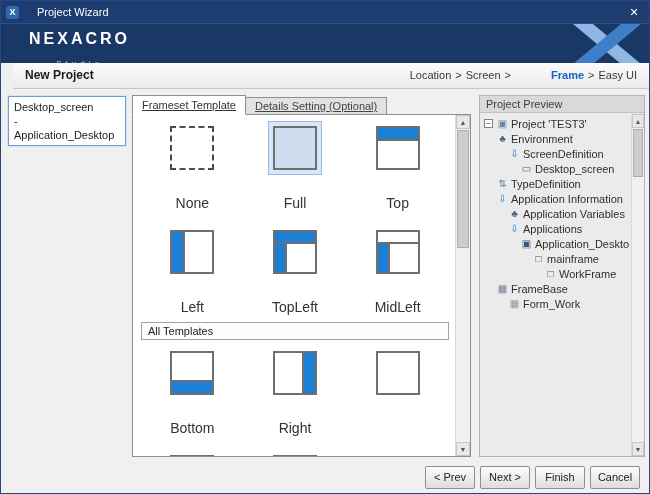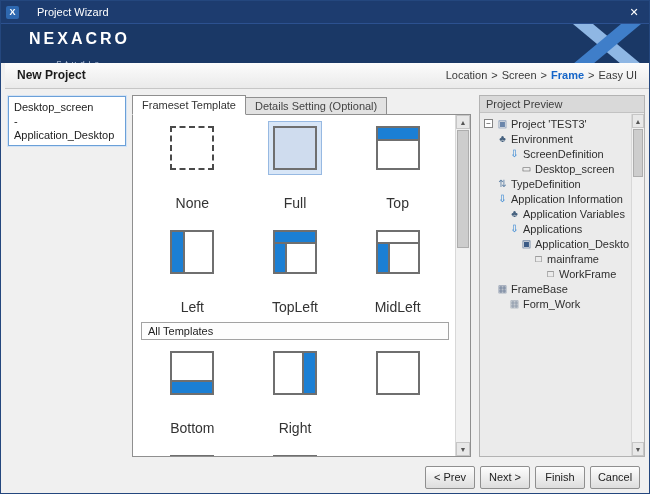--- a/index.html
+++ b/index.html
@@ -13,34 +13,34 @@
   .close-btn { margin-left:auto; color:#fff; font-size:11px; width:20px; text-align:center; cursor:default; }
 
   
   .brand-band { position:absolute; top:22px; left:0; right:0; height:40px; background:#1a3866; border-top:1px solid #2c5190; overflow:hidden; }
   .logo { position:absolute; left:28px; top:6px; }
   .logo-main { color:#ffffff; font-size:16px; font-weight:bold; letter-spacing:3px; }
   .logo-sub { color:#c7d4e8; font-size:8px; letter-spacing:4px; margin-top:11px; text-align:center; }
   .big-x { position:absolute; right:2px; top:0; }
 
   
-  .step-bar { position:absolute; top:62px; left:4px; right:0; height:26px; background:linear-gradient(#fcfcfc,#eaeaea); border-bottom:1px solid #c6c6c6; }
+  .step-bar { position:absolute; top:62px; left:12px; right:0; height:26px; background:linear-gradient(#fcfcfc,#eaeaea); border-bottom:1px solid #c6c6c6; }
   .step-title { position:absolute; left:12px; top:0; line-height:25px; font-size:12px; font-weight:bold; color:#1c1c1c; }
   .breadcrumb { position:absolute; right:12px; top:0; line-height:25px; font-size:11px; color:#3a3a3a; }
   .crumb-sep { margin:0 4px; color:#3a3a3a; }
-  .crumb.active { color:#1565c8; font-weight:bold; }
+  .crumb.active { color:#1565c8; font-weight:bold;margin-left:36px; }
 
   
   .screen-list { position:absolute; left:7px; top:95px; width:118px; bottom:40px; }
   .screen-item { background:#fff; border:1px solid #6ba0d8; box-shadow:0 0 0 1px #d3e3f5; padding:3px 5px; font-size:11px; color:#222; line-height:14px; }
 
   
   .center-panel { position:absolute; left:131px; top:94px; width:339px; height:362px; }
   .tab-bar { position:absolute; top:0; left:0; right:0; height:20px; display:flex; }
-  .tab { font-size:11px; padding:0 9px; border:1px solid #8f8f8f; color:#333; white-space:nowrap; }
+  .tab { font-size:11px; padding:0 9px; border:1px solid #8f8f8f; color:#333; white-space:nowrap;text-decoration:underline; }
   .tab.active { background:#fff; height:20px; line-height:19px; border-bottom:1px solid #fff; position:relative; z-index:2; }
   .tab.inactive { background:#e2e2e2; height:18px; line-height:17px; margin-top:2px; border-left:none; border-bottom:none; color:#444; }
   .tab-content { position:absolute; top:19px; left:0; right:0; bottom:0; background:#fff; border:1px solid #8f8f8f; }
   .tpl-body { position:absolute; top:0; left:0; right:15px; bottom:0; overflow:hidden; }
   .group-header { margin:7px 6px 0 8px; border:1px solid #a3a3a3; background:#fdfdfd; font-size:11px; color:#222; padding:2px 6px; }
   .tpl-grid { display:grid; grid-template-columns:repeat(3,1fr); justify-items:center; margin:6px 6px 0 8px; row-gap:14px; }
   .tpl-cell { text-align:center; }
   .thumb-wrap { padding:4px; border:1px solid transparent; display:inline-block; }
   .tpl-cell.selected .thumb-wrap { background:#d8e6f7; border-color:#97b9e2; }
   .thumb { position:relative; width:44px; height:44px; border:2px solid #6f6f6f; background:#fff; }

